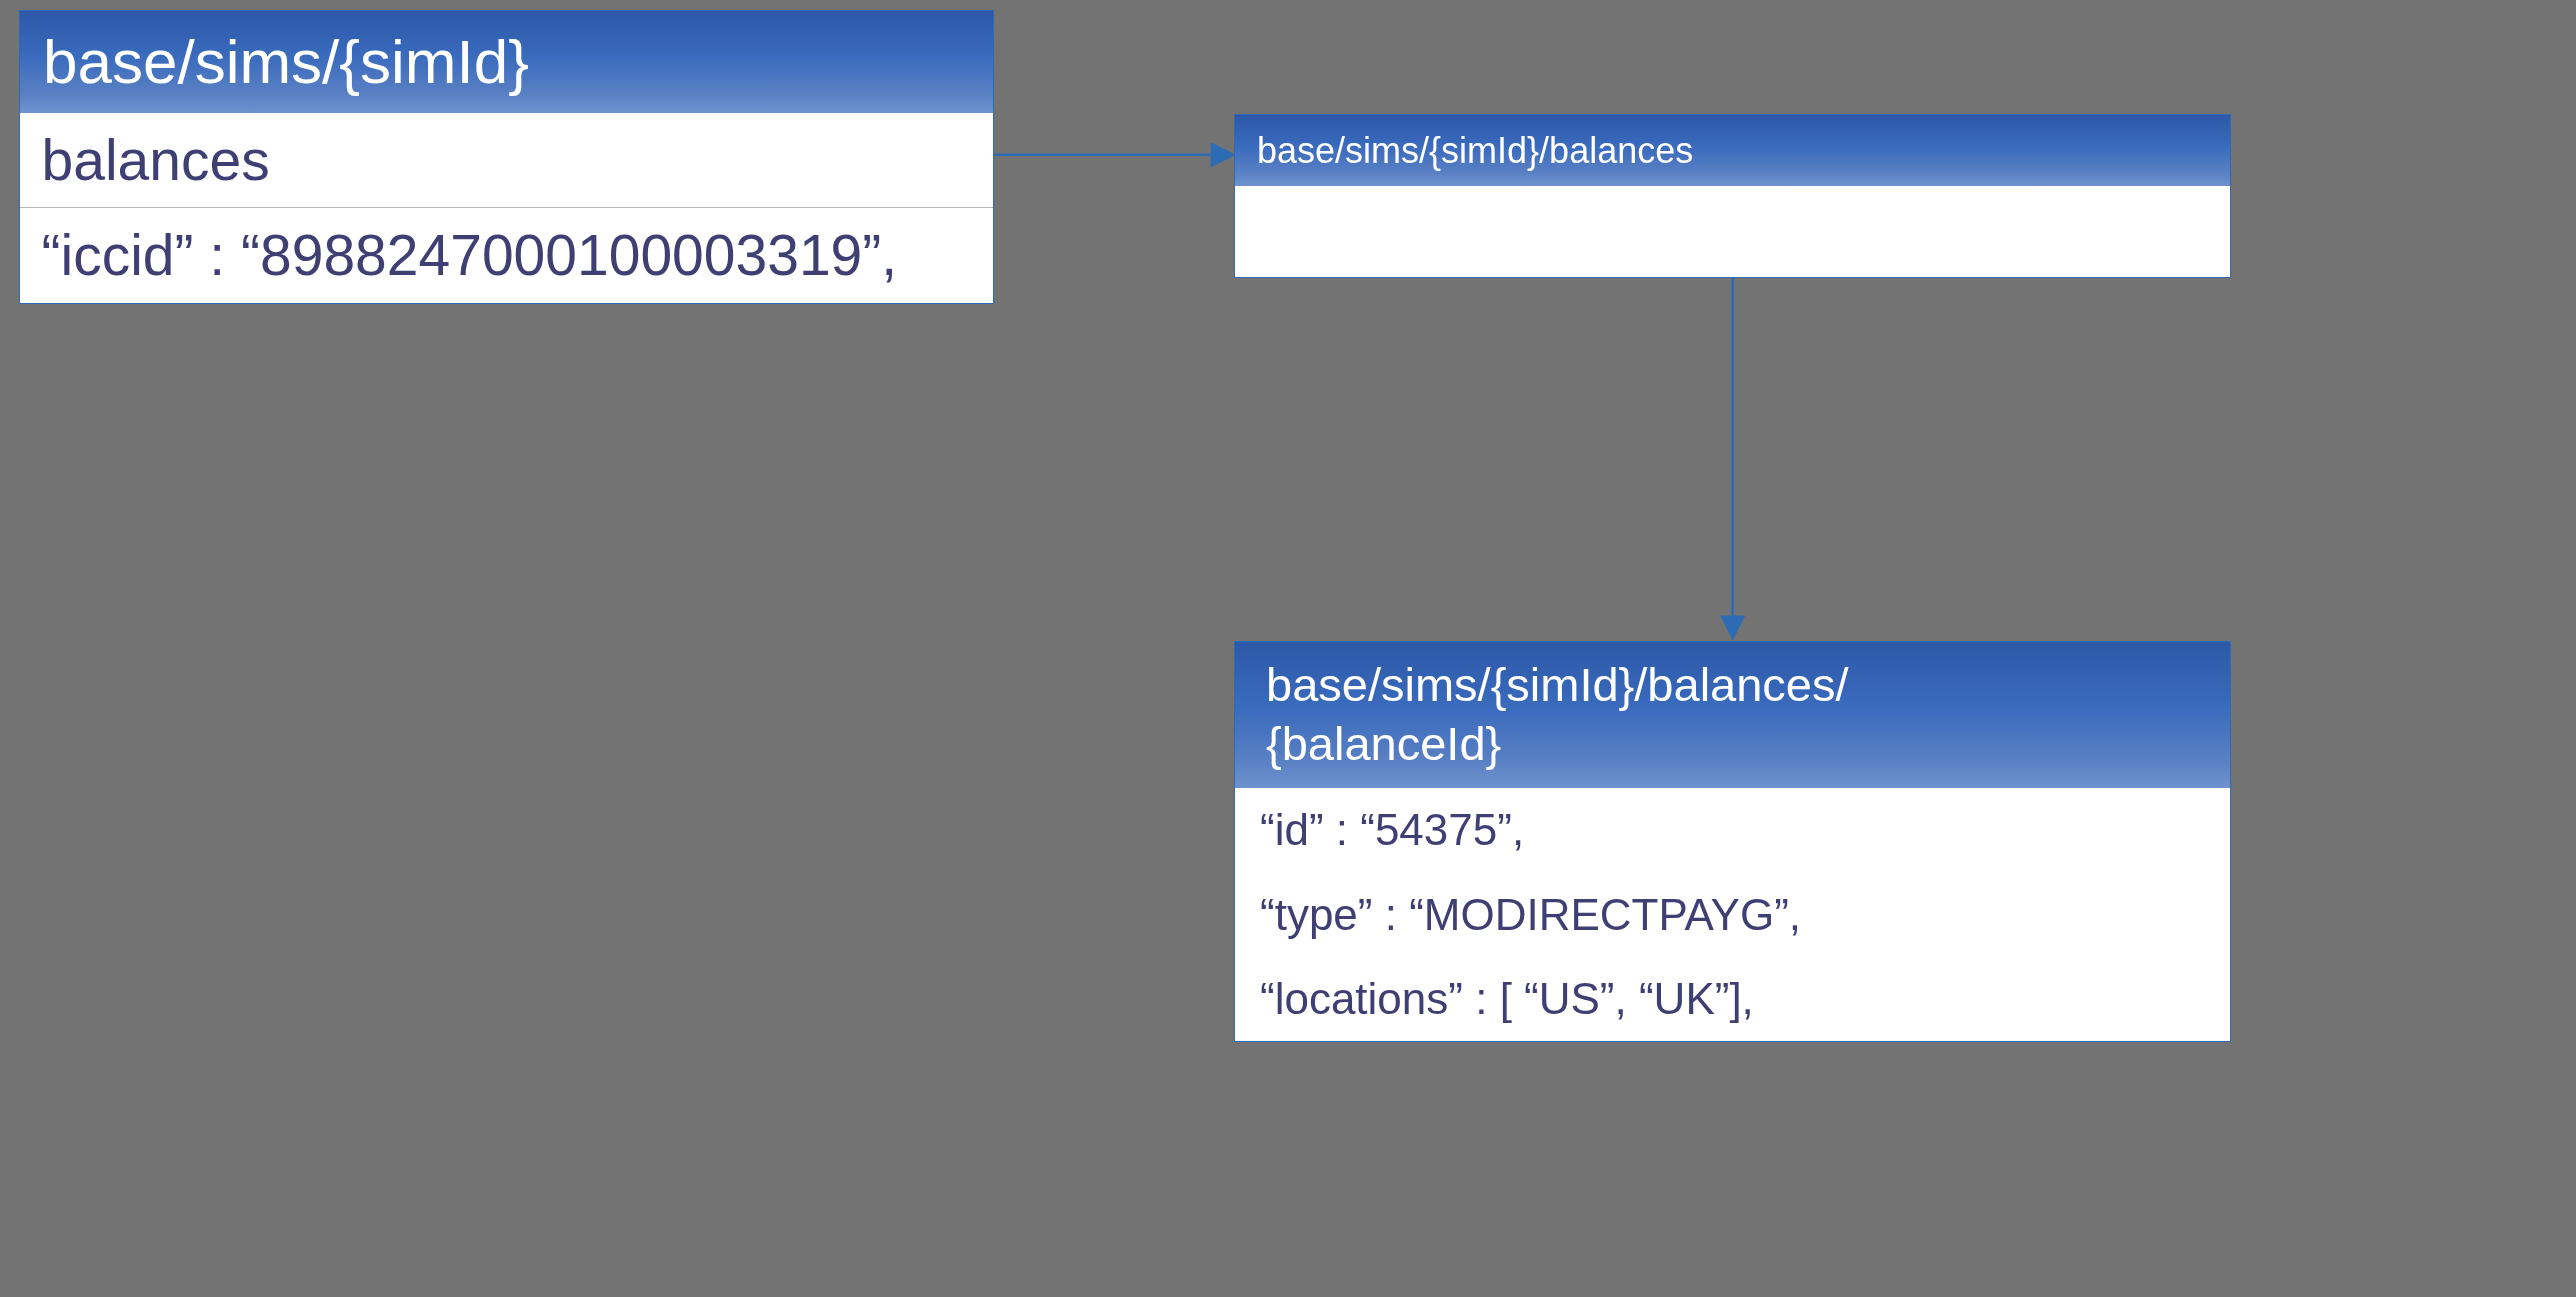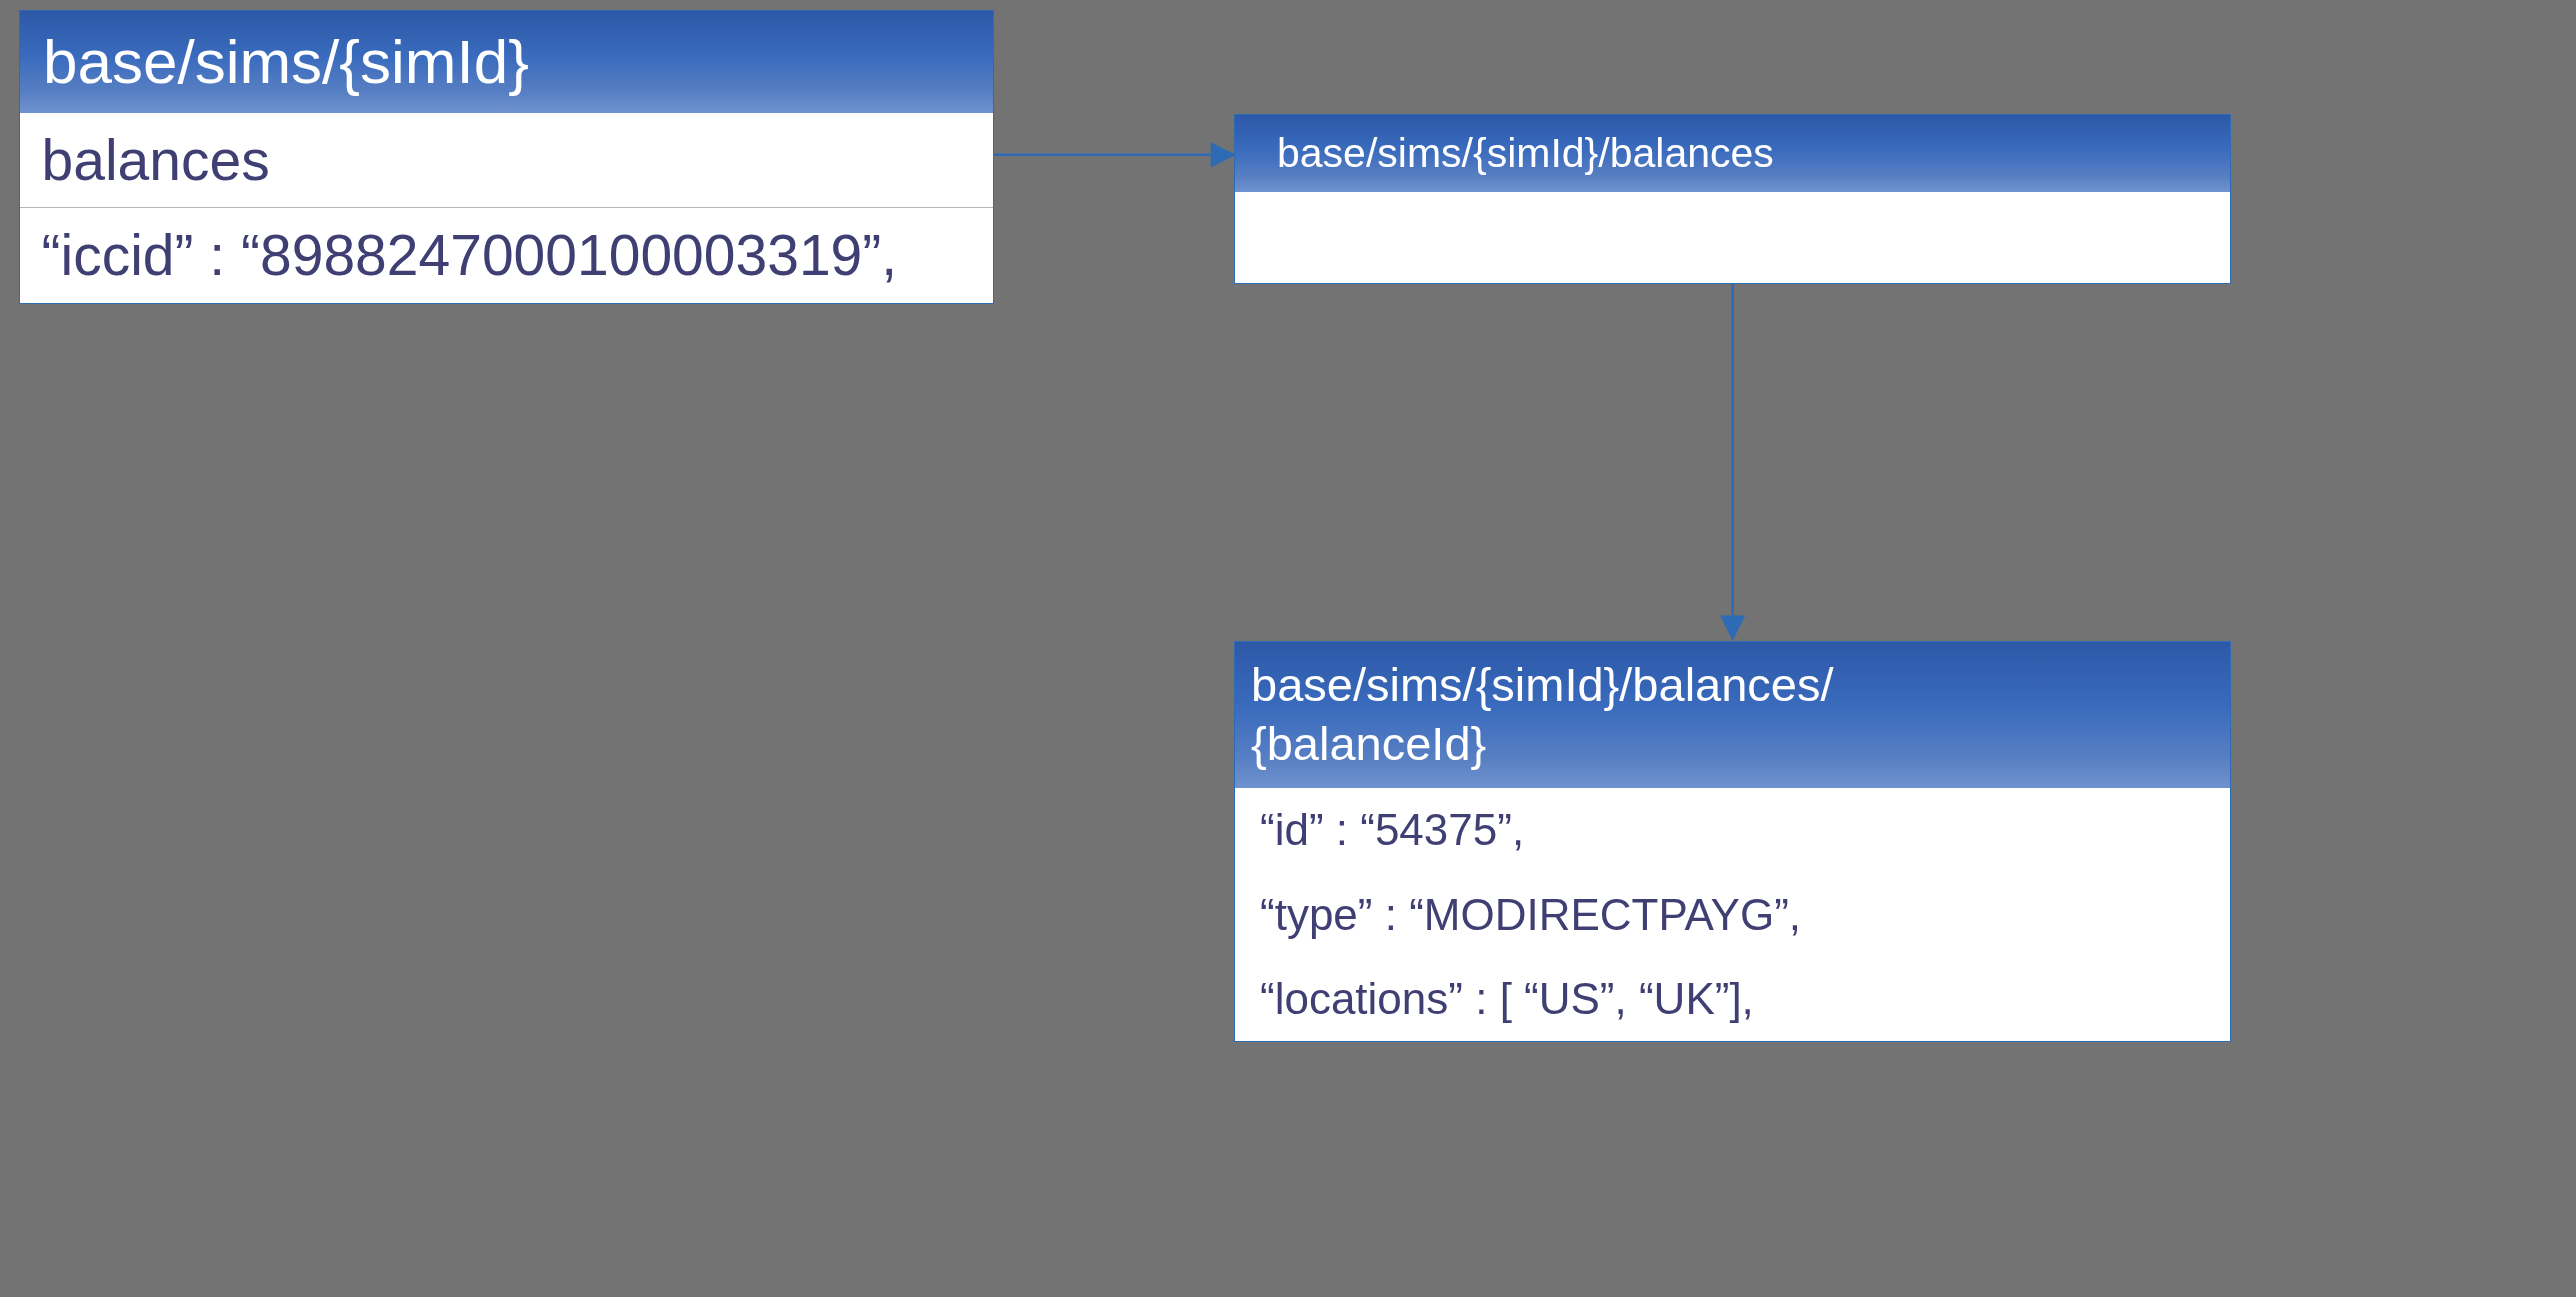--- a/index.html
+++ b/index.html
@@ -8,25 +8,25 @@
   .box{position:absolute;border:1.9px solid #2d6bb5;background:#fff;box-sizing:border-box;}
   .box .header{background:linear-gradient(to bottom,#2d58a8 0%,#3a6bbd 45%,#587fc3 80%,#6f93cf 100%);color:#fff;padding:10px 19px;font-weight:400;line-height:1.2;}
   .box .row{color:#3f3f74;padding:7.6px 19px;font-weight:400;line-height:1.35;}
   .box .divider{border-top:0.6px solid #b6b6b6;}
 
   #box1{left:19px;top:9.5px;width:975px;}
   #box1 .header{font-size:62px;padding:14px 23px;}
   #box1 .row{font-size:57px;padding:8.8px 21.5px;}
 
   #box2{left:1234px;top:114px;width:997px;}
-  #box2 .header{font-size:41px;padding:14px 42px;}
+  #box2 .header{font-size:36px;padding:14px 22px;}
   #box2 .row{height:76px;}
 
   #box3{left:1234px;top:641px;width:997px;}
-  #box3 .header{font-size:47px;padding:14px 16px;line-height:1.25;}
+  #box3 .header{font-size:47px;padding:14px 31px;line-height:1.25;}
   #box3 .row{font-size:44px;padding:12.6px 25px;}
 
   svg.connectors{position:absolute;left:0;top:0;width:2576px;height:1298px;pointer-events:none;}
   svg.connectors line{stroke:#2d6bb5;stroke-width:4;}
   svg.connectors polygon{fill:#2d6bb5;}
 </style>
 </head>
 <body>
 
 <div id="stage">

